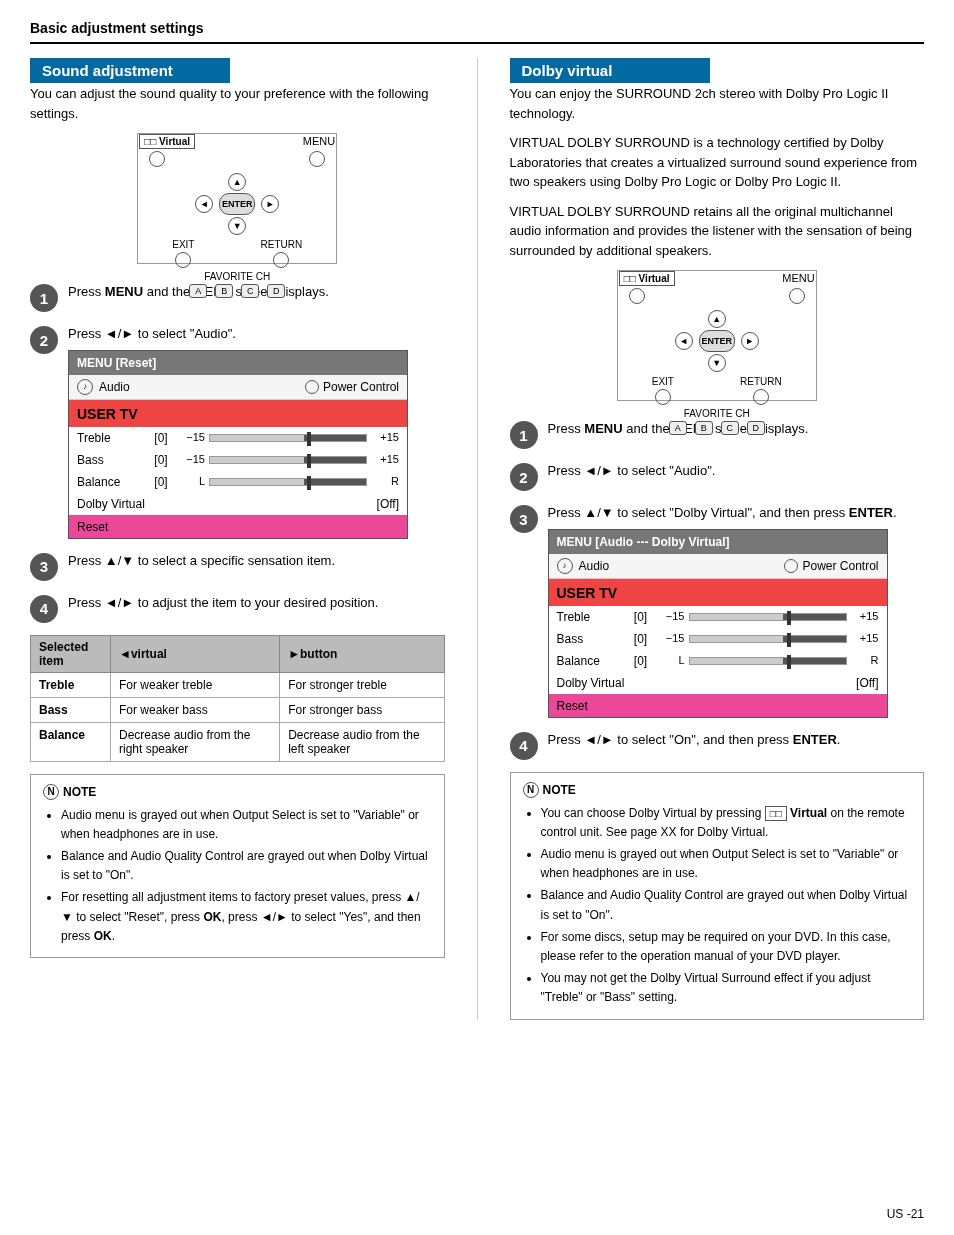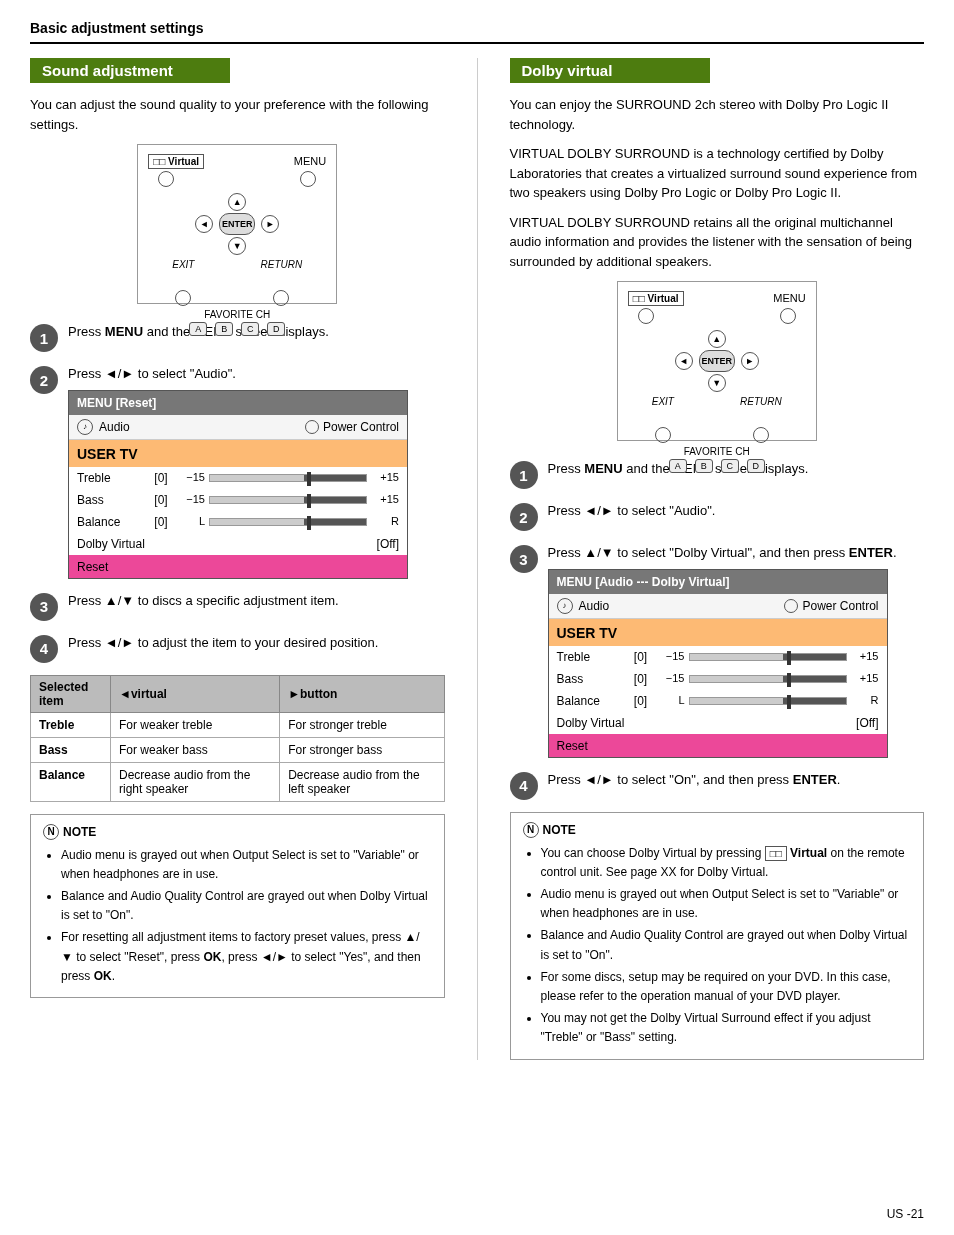--- a/index.html
+++ b/index.html
@@ -33,46 +33,46 @@
       gap: 24px;
     }
     .col-left {
       flex: 1;
       max-width: 420px;
     }
     .col-right {
       flex: 1;
     }
     .section-title {
-      background: #4d7c0f;
+      background: #0369a1;
       color: #fff;
       font-weight: bold;
       font-size: 15px;
       padding: 4px 12px;
       display: inline-block;
-      margin-bottom: 12px;
+      margin-bottom: 1px;
       min-width: 200px;
     }
     .section-text {
       font-size: 13px;
       line-height: 1.5;
       margin-bottom: 10px;
     }
     
     .remote-diagram {
       border: 1.5px solid #999;
       width: 200px;
-      height: 160px;
+      height: 131px;
       margin: 0 auto 18px auto;
       position: relative;
       background: #fff;
       display: flex;
       flex-direction: column;
       align-items: center;
-      padding: 10px;
+      padding: 1px;
     }
     .remote-center {
       display: flex;
       flex-direction: column;
       align-items: center;
       gap: 2px;
     }
     .remote-nav-row {
       display: flex;
       align-items: center;
@@ -105,22 +105,21 @@
       display: flex;
       justify-content: space-between;
       width: 130px;
       font-size: 10px;
       margin-top: 4px;
     }
     .remote-exit-return span {
       display: flex;
       flex-direction: column;
       align-items: center;
-      gap: 20px;
-      font-style: italic;
+      gap: 2px;
     }
     .circle-btn {
       width: 16px;
       height: 16px;
       border: 1px solid #555;
       border-radius: 50%;
       display: inline-block;
     }
     .remote-fav {
       font-size: 10px;
@@ -211,21 +210,21 @@
       border: 1px solid #555;
       border-radius: 50%;
       margin-right: 4px;
       display: inline-block;
       flex-shrink: 0;
     }
     .menu-section-label {
       font-weight: bold;
       font-size: 14px;
       padding: 4px 8px 2px 8px;
-      background: #fdba74;
+      background: #ef4444;
     }
     .menu-row {
       display: flex;
       align-items: center;
       padding: 2px 8px;
       background: #fff;
     }
     .menu-row-label {
       width: 70px;
       flex-shrink: 0;
@@ -484,21 +483,21 @@
             <div class="menu-reset-row">
               <span>Reset</span>
             </div>
           </div>
         </div>
       </div>
 
       
       <div class="step-block">
         <div class="step-num">3</div>
-        <div class="step-text">Press ▲/▼ to discs a specific adjustment item.</div>
+        <div class="step-text">Press ▲/▼ to select a specific sensation item.</div>
       </div>
 
       
       <div class="step-block">
         <div class="step-num">4</div>
         <div class="step-text">Press ◄/► to adjust the item to your desired position.</div>
       </div>
 
       
       <table class="adj-table">

